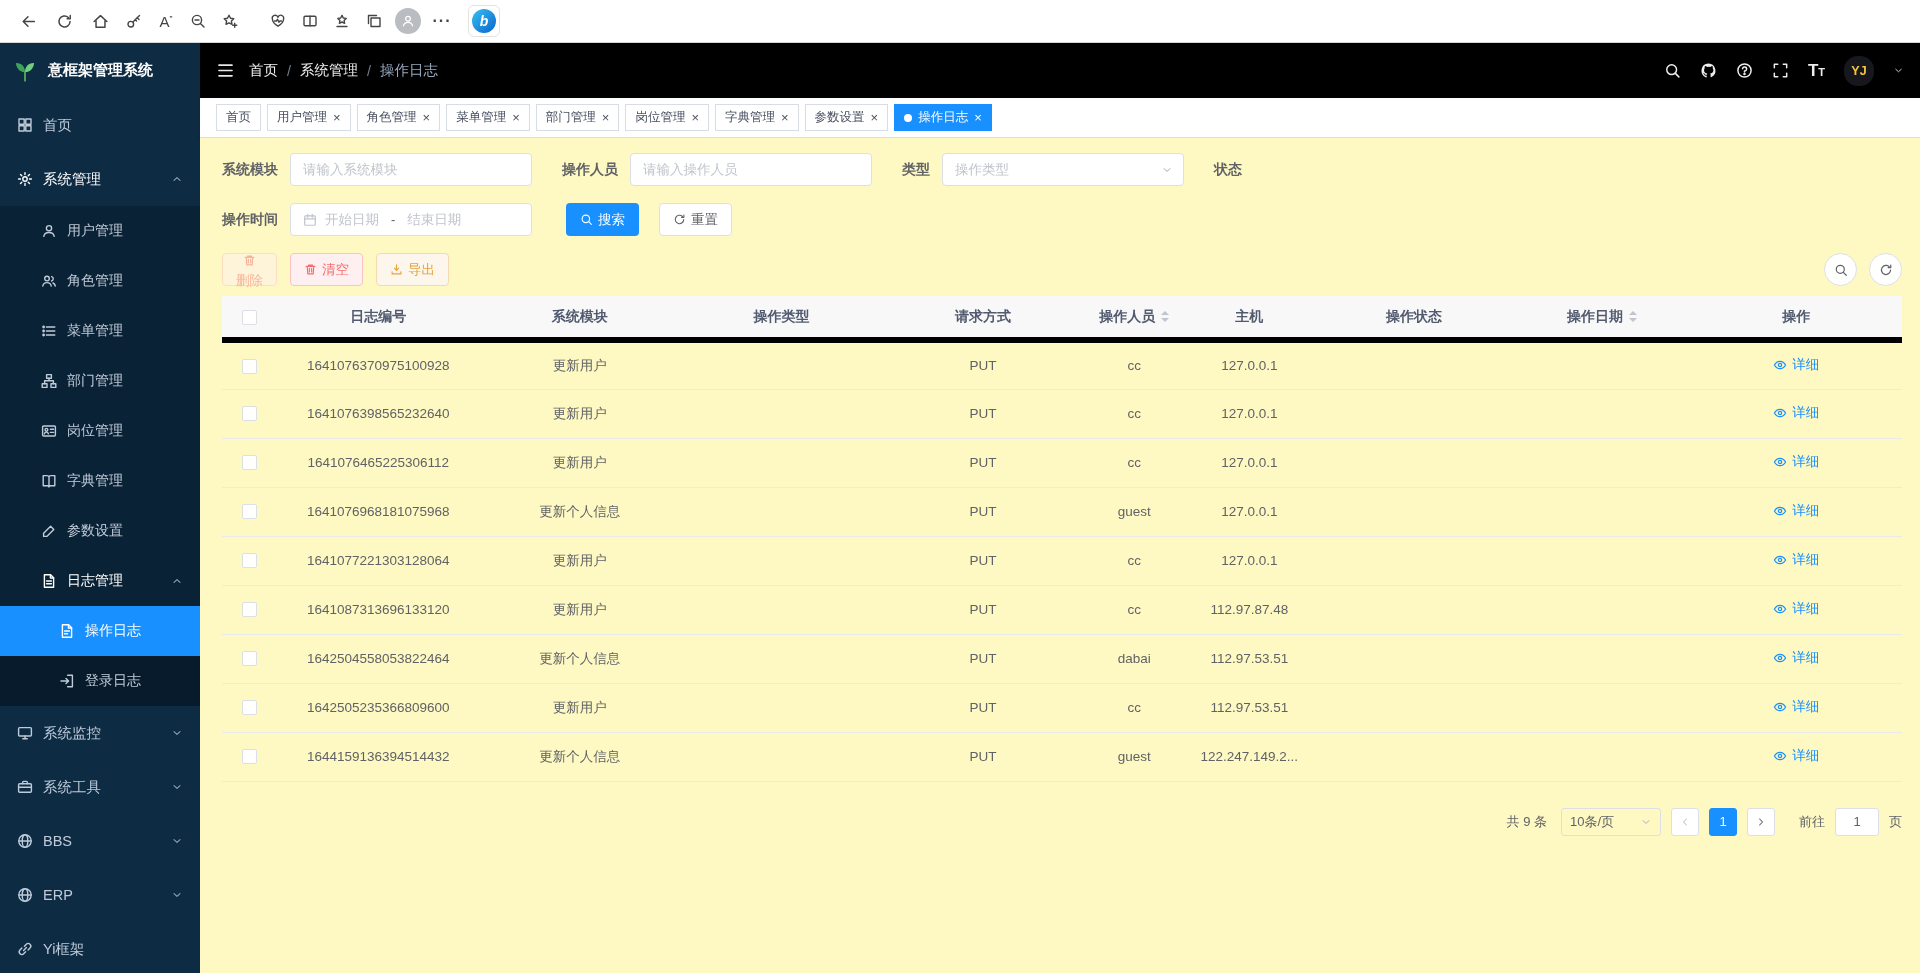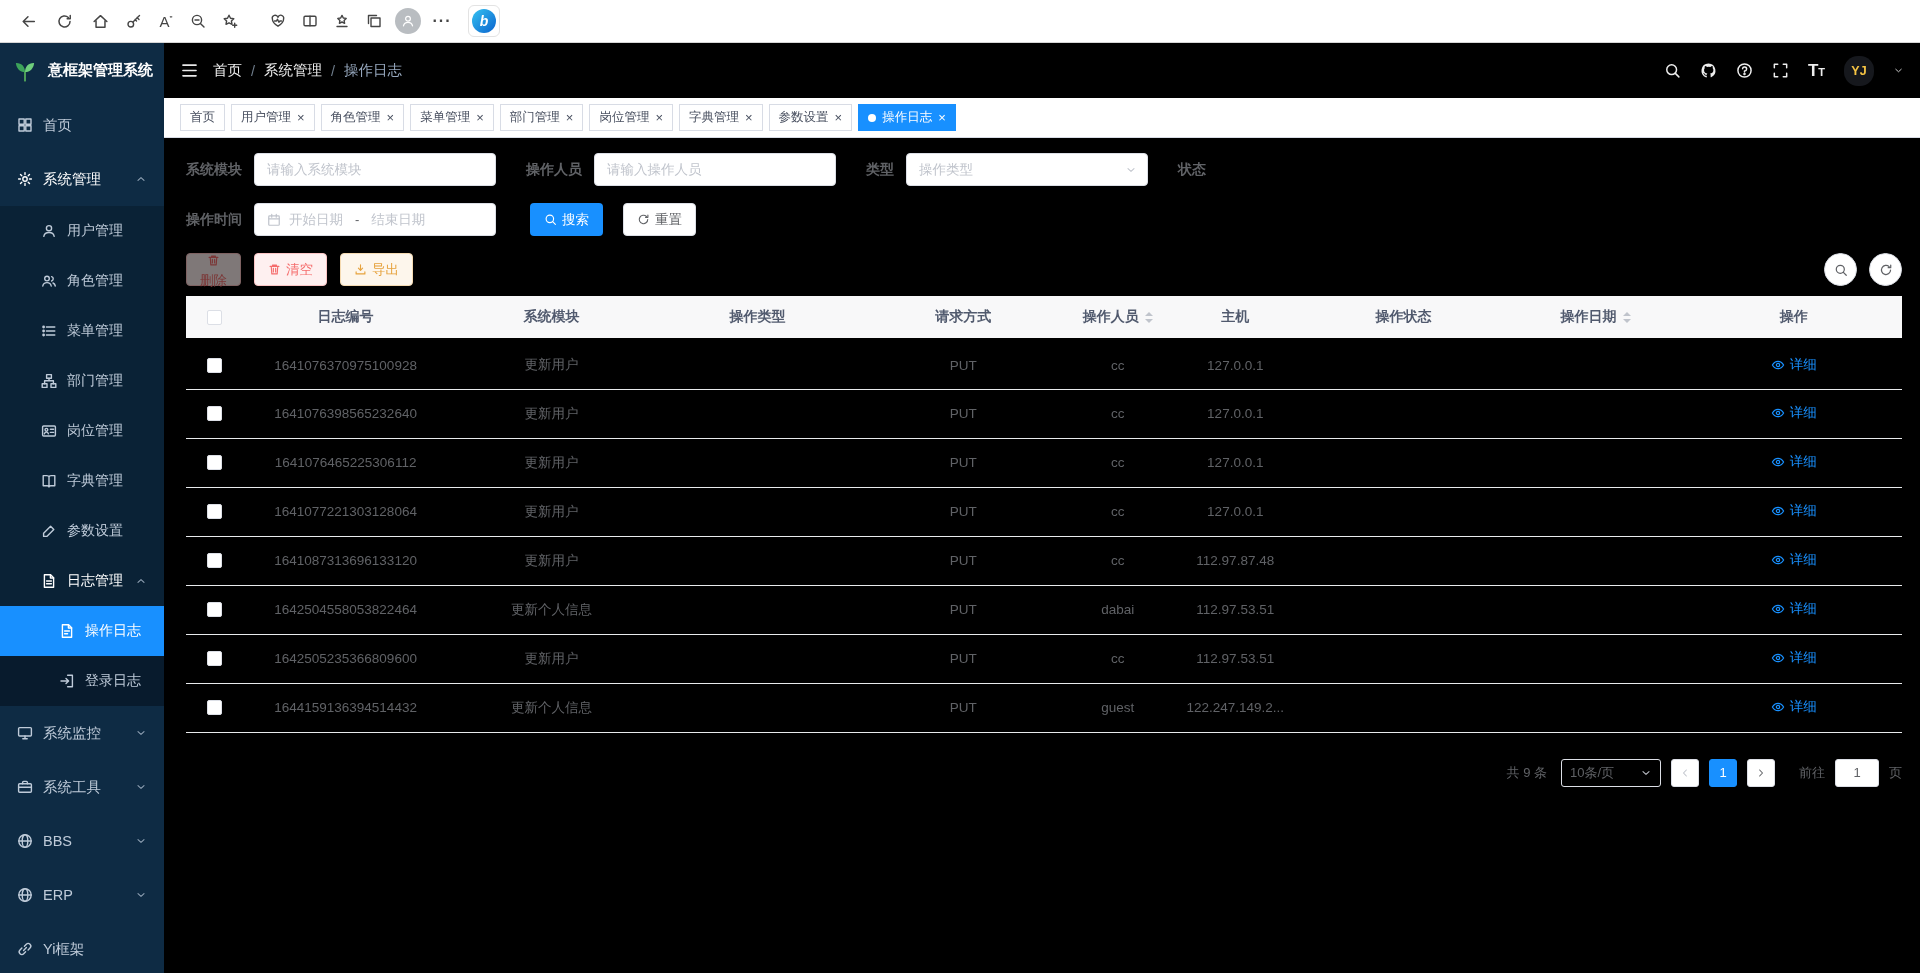--- a/index.html
+++ b/index.html
@@ -23,21 +23,21 @@
 .avatar-circle { width:26px; height:26px; border-radius:50%; background:#b9bdc1; color:#fff;
   font-size:14px; display:flex; align-items:center; justify-content:center; }
 .bing { width:32px; height:32px; border-radius:6px; background:#fff; border:1px solid #e3e3e3;
   display:flex; align-items:center; justify-content:center; margin-left:10px; cursor:pointer; }
 .bing-inner { width:24px; height:24px; border-radius:50%; background:linear-gradient(135deg,#35c2f1,#0b63ce);
   color:#fff; font-weight:700; font-style:italic; font-size:14px;
   display:flex; align-items:center; justify-content:center; }
 
 
 .app { display:flex; height:930px; }
-.sidebar { width:164px; background:#0e2b44; flex:none; display:flex; flex-direction:column; overflow:hidden; }
+.sidebar { width:200px; background:#0e2b44; flex:none; display:flex; flex-direction:column; overflow:hidden; }
 .logo { height:55px; display:flex; align-items:center; gap:10px; padding:0 12px; flex:none; }
 .logo-text { color:#fff; font-size:15px; font-weight:700; white-space:nowrap; }
 .menu { flex:1; overflow:hidden; }
 .m-item { display:flex; align-items:center; gap:9px; padding:0 16px; height:54px;
   color:#bfcbd9; font-size:14.5px; cursor:pointer; white-space:nowrap; }
 .m-item [data-icon]{ font-size:16px; width:18px; flex:none; }
 .mi-arrow { margin-left:auto; width:14px !important; font-size:12px !important; color:#93a5b7; }
 .mi-arrow.up svg { transform:rotate(180deg); }
 .m-item.level-2 { height:50px; padding-left:40px; background:#0a2236; font-size:14px; }
 .m-item.level-3 { height:50px; padding-left:58px; background:#081b2d; font-size:14px; }
@@ -63,21 +63,21 @@
 .tags { height:40px; background:#fff; border-bottom:1px solid #d8dce5;
   box-shadow:0 1px 3px rgba(0,0,0,.12); display:flex; align-items:center; gap:6px; padding:0 16px; flex:none; }
 .tag { height:27px; display:inline-flex; align-items:center; gap:6px; padding:0 9px;
   border:1px solid #d8dce5; background:#fff; color:#495060; font-size:12.5px; cursor:pointer; }
 .tag .dot { display:none; width:8px; height:8px; border-radius:50%; background:#fff; }
 .tag.active { background:#1890ff; border-color:#1890ff; color:#fff; }
 .tag.active .dot { display:inline-block; }
 .tag .x { font-size:13px; line-height:1; }
 
 
-.content { flex:1; background:#000000; padding:15px 18px 8px 22px; overflow:hidden; }
+.content { flex:1; background:#fef9c3; padding:15px 18px 8px 22px; overflow:hidden; }
 .filter-row { display:flex; align-items:center; margin-bottom:17px; }
 .f-label { font-size:14px; font-weight:700; color:#606266; margin-right:12px; white-space:nowrap; }
 .ml { margin-left:30px; }
 .f-input { width:242px; height:33px; border:1px solid #dcdfe6; border-radius:4px;
   padding:0 12px; font-size:13.5px; color:#606266; background:#fff; outline:none; }
 .f-input::placeholder { color:#c0c4cc; }
 .f-select { width:242px; height:33px; border:1px solid #dcdfe6; border-radius:4px;
   padding:0 10px 0 12px; display:flex; align-items:center; justify-content:space-between;
   background:#fff; cursor:pointer; }
 .placeholder { color:#c0c4cc; font-size:13.5px; }
@@ -97,21 +97,21 @@
 .btn-warning { background:#fdf6ec; border-color:#f5dab1; color:#e6a23c; }
 .toolbar-right { margin-left:auto; display:flex; gap:12px; }
 .circle-btn { width:33px; height:33px; border:1px solid #dcdfe6; border-radius:50%;
   background:#fff; color:#606266; font-size:14px; display:flex; align-items:center;
   justify-content:center; cursor:pointer; }
 
 
 table { width:100%; border-collapse:collapse; table-layout:fixed; }
 th,td { text-align:center; overflow:hidden; white-space:nowrap; text-overflow:ellipsis; }
 thead th { height:44px; background:#f8f8f9; color:#515a6e; font-size:14px; font-weight:700;
-  border-bottom:4px solid #000000; }
+  border-bottom:6px solid #000000; }
 tbody td { height:49px; color:#606266; font-size:13.5px; border-bottom:1px solid #e8eaec; }
 .cb { display:inline-block; width:15px; height:15px; border:1px solid #dcdfe6; border-radius:2px;
   background:#fff; vertical-align:middle; cursor:pointer; }
 .caret-wrap { display:inline-flex; flex-direction:column; vertical-align:middle; margin-left:6px; cursor:pointer; }
 .caret-wrap i { width:0; height:0; border:4.5px solid transparent; display:block; }
 .caret-wrap .su { border-bottom-color:#c0c4cc; border-top-width:0; margin-bottom:3px; }
 .caret-wrap .sd { border-top-color:#c0c4cc; border-bottom-width:0; }
 .detail { color:#1890ff; display:inline-flex; align-items:center; gap:5px; cursor:pointer; font-size:13.5px; }
 .detail [data-icon]{ font-size:14px; }
 
@@ -691,118 +691,138 @@
                     <svg width="1em" height="1em" viewBox="0 0 16 16" fill="none" stroke="currentColor" stroke-width="1.4" stroke-linecap="round" stroke-linejoin="round">
                       <path d="M1.6 8S4 3.8 8 3.8 14.4 8 14.4 8 12 12.2 8 12.2 1.6 8 1.6 8z"></path>
                       <circle cx="8" cy="8" r="1.9"></circle>
                     </svg>
                   </span>
                   <span>详细</span>
                 </span></td>
             </tr>
             <tr>
               <td><span class="cb"></span></td>
-              <td>1641077221303128064</td>
-              <td>更新用户</td>
+              <td>1641076968181075968</td>
+              <td>更新个人信息</td>
               <td></td>
               <td>PUT</td>
-              <td>cc</td>
+              <td>guest</td>
               <td>127.0.0.1</td>
               <td></td>
               <td></td>
               <td><span class="detail">
                   <span data-icon="eye">
                     <svg width="1em" height="1em" viewBox="0 0 16 16" fill="none" stroke="currentColor" stroke-width="1.4" stroke-linecap="round" stroke-linejoin="round">
                       <path d="M1.6 8S4 3.8 8 3.8 14.4 8 14.4 8 12 12.2 8 12.2 1.6 8 1.6 8z"></path>
                       <circle cx="8" cy="8" r="1.9"></circle>
                     </svg>
                   </span>
                   <span>详细</span>
                 </span></td>
             </tr>
             <tr>
               <td><span class="cb"></span></td>
-              <td>1641087313696133120</td>
+              <td>1641077221303128064</td>
               <td>更新用户</td>
               <td></td>
               <td>PUT</td>
               <td>cc</td>
-              <td>112.97.87.48</td>
+              <td>127.0.0.1</td>
               <td></td>
               <td></td>
               <td><span class="detail">
                   <span data-icon="eye">
                     <svg width="1em" height="1em" viewBox="0 0 16 16" fill="none" stroke="currentColor" stroke-width="1.4" stroke-linecap="round" stroke-linejoin="round">
                       <path d="M1.6 8S4 3.8 8 3.8 14.4 8 14.4 8 12 12.2 8 12.2 1.6 8 1.6 8z"></path>
                       <circle cx="8" cy="8" r="1.9"></circle>
                     </svg>
                   </span>
                   <span>详细</span>
                 </span></td>
             </tr>
             <tr>
               <td><span class="cb"></span></td>
-              <td>1642504558053822464</td>
-              <td>更新个人信息</td>
+              <td>1641087313696133120</td>
+              <td>更新用户</td>
               <td></td>
               <td>PUT</td>
-              <td>dabai</td>
-              <td>112.97.53.51</td>
+              <td>cc</td>
+              <td>112.97.87.48</td>
               <td></td>
               <td></td>
               <td><span class="detail">
                   <span data-icon="eye">
                     <svg width="1em" height="1em" viewBox="0 0 16 16" fill="none" stroke="currentColor" stroke-width="1.4" stroke-linecap="round" stroke-linejoin="round">
                       <path d="M1.6 8S4 3.8 8 3.8 14.4 8 14.4 8 12 12.2 8 12.2 1.6 8 1.6 8z"></path>
                       <circle cx="8" cy="8" r="1.9"></circle>
                     </svg>
                   </span>
                   <span>详细</span>
                 </span></td>
             </tr>
             <tr>
               <td><span class="cb"></span></td>
-              <td>1642505235366809600</td>
-              <td>更新用户</td>
+              <td>1642504558053822464</td>
+              <td>更新个人信息</td>
               <td></td>
               <td>PUT</td>
-              <td>cc</td>
+              <td>dabai</td>
               <td>112.97.53.51</td>
               <td></td>
               <td></td>
               <td><span class="detail">
                   <span data-icon="eye">
                     <svg width="1em" height="1em" viewBox="0 0 16 16" fill="none" stroke="currentColor" stroke-width="1.4" stroke-linecap="round" stroke-linejoin="round">
                       <path d="M1.6 8S4 3.8 8 3.8 14.4 8 14.4 8 12 12.2 8 12.2 1.6 8 1.6 8z"></path>
                       <circle cx="8" cy="8" r="1.9"></circle>
                     </svg>
                   </span>
                   <span>详细</span>
                 </span></td>
             </tr>
             <tr>
               <td><span class="cb"></span></td>
-              <td>1644159136394514432</td>
-              <td>更新个人信息</td>
+              <td>1642505235366809600</td>
+              <td>更新用户</td>
               <td></td>
               <td>PUT</td>
-              <td>guest</td>
-              <td>122.247.149.2...</td>
+              <td>cc</td>
+              <td>112.97.53.51</td>
               <td></td>
               <td></td>
               <td><span class="detail">
                   <span data-icon="eye">
                     <svg width="1em" height="1em" viewBox="0 0 16 16" fill="none" stroke="currentColor" stroke-width="1.4" stroke-linecap="round" stroke-linejoin="round">
                       <path d="M1.6 8S4 3.8 8 3.8 14.4 8 14.4 8 12 12.2 8 12.2 1.6 8 1.6 8z"></path>
                       <circle cx="8" cy="8" r="1.9"></circle>
                     </svg>
                   </span>
                   <span>详细</span>
                 </span></td>
             </tr>
+            <tr>
+              <td><span class="cb"></span></td>
+              <td>1644159136394514432</td>
+              <td>更新个人信息</td>
+              <td></td>
+              <td>PUT</td>
+              <td>guest</td>
+              <td>122.247.149.2...</td>
+              <td></td>
+              <td></td>
+              <td><span class="detail">
+                  <span data-icon="eye">
+                    <svg width="1em" height="1em" viewBox="0 0 16 16" fill="none" stroke="currentColor" stroke-width="1.4" stroke-linecap="round" stroke-linejoin="round">
+                      <path d="M1.6 8S4 3.8 8 3.8 14.4 8 14.4 8 12 12.2 8 12.2 1.6 8 1.6 8z"></path>
+                      <circle cx="8" cy="8" r="1.9"></circle>
+                    </svg>
+                  </span>
+                  <span>详细</span>
+                </span></td>
+            </tr>
           </tbody>
       </table>
 
       <div class="pager">
         <span>共 9 条</span>
         <div class="page-select">
           <span>10条/页</span>
           <span class="sel-caret" data-icon="chevron-down">
               <svg width="1em" height="1em" viewBox="0 0 16 16" fill="none" stroke="currentColor" stroke-width="1.4" stroke-linecap="round" stroke-linejoin="round">
                 <path d="M4 6.2l4 3.6 4-3.6"></path>

